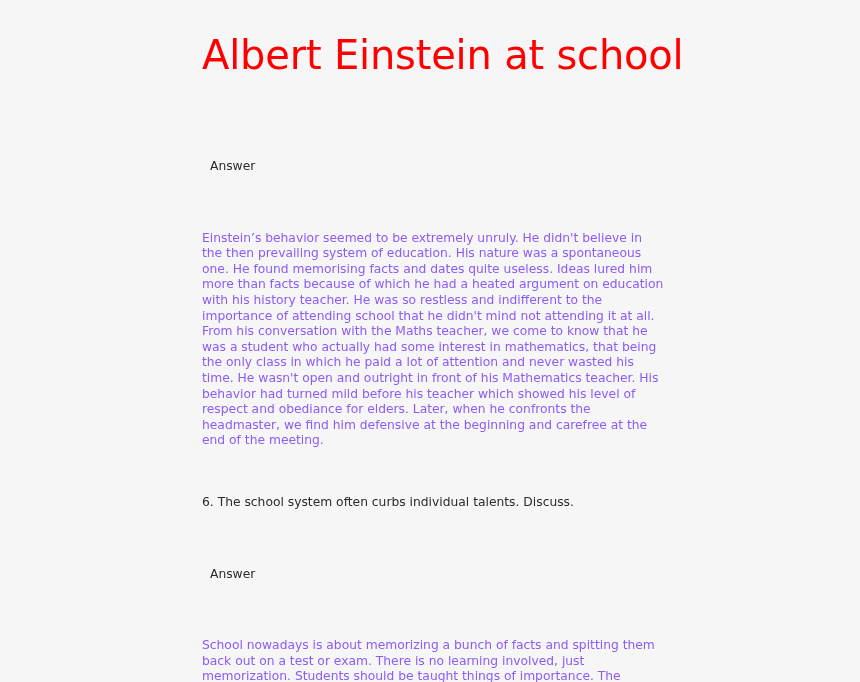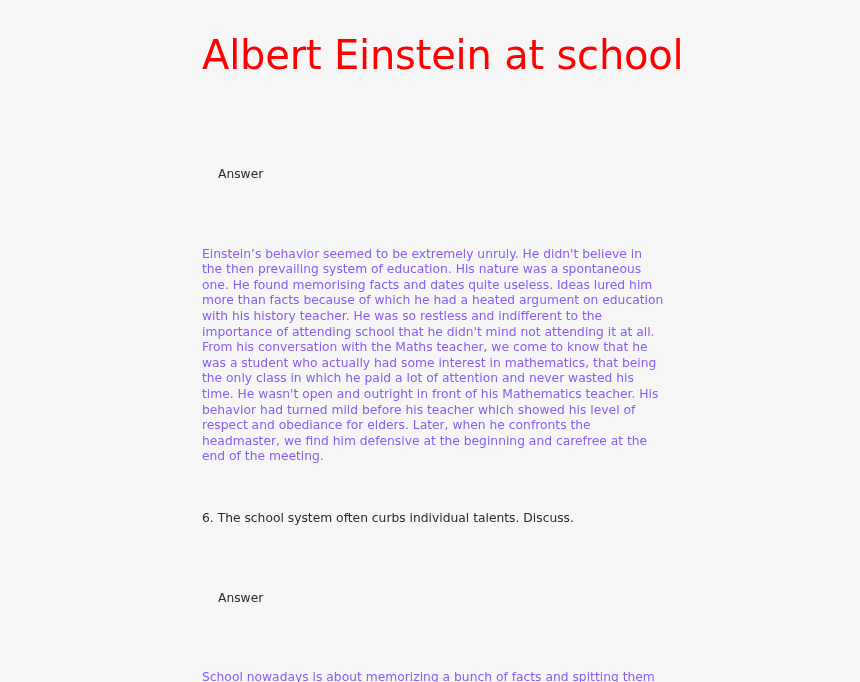--- a/index.html
+++ b/index.html
@@ -42,21 +42,21 @@
     color: #2b2b2b;
     font-size: 12.3px;
     line-height: 15.6px;
     margin: 0;
     padding: 0;
   }
   .answer-label {
     color: #2b2b2b;
     font-size: 12.3px;
     line-height: 15.6px;
-    margin: 16px;
+    margin: 8px;
     padding: 0;
   }
   .answer-body {
     color: #8b5cf6;
     font-size: 12.3px;
     line-height: 15.6px;
     margin: 0;
     padding: 0;
   }
   .gap-q1 { height: 26px; }

